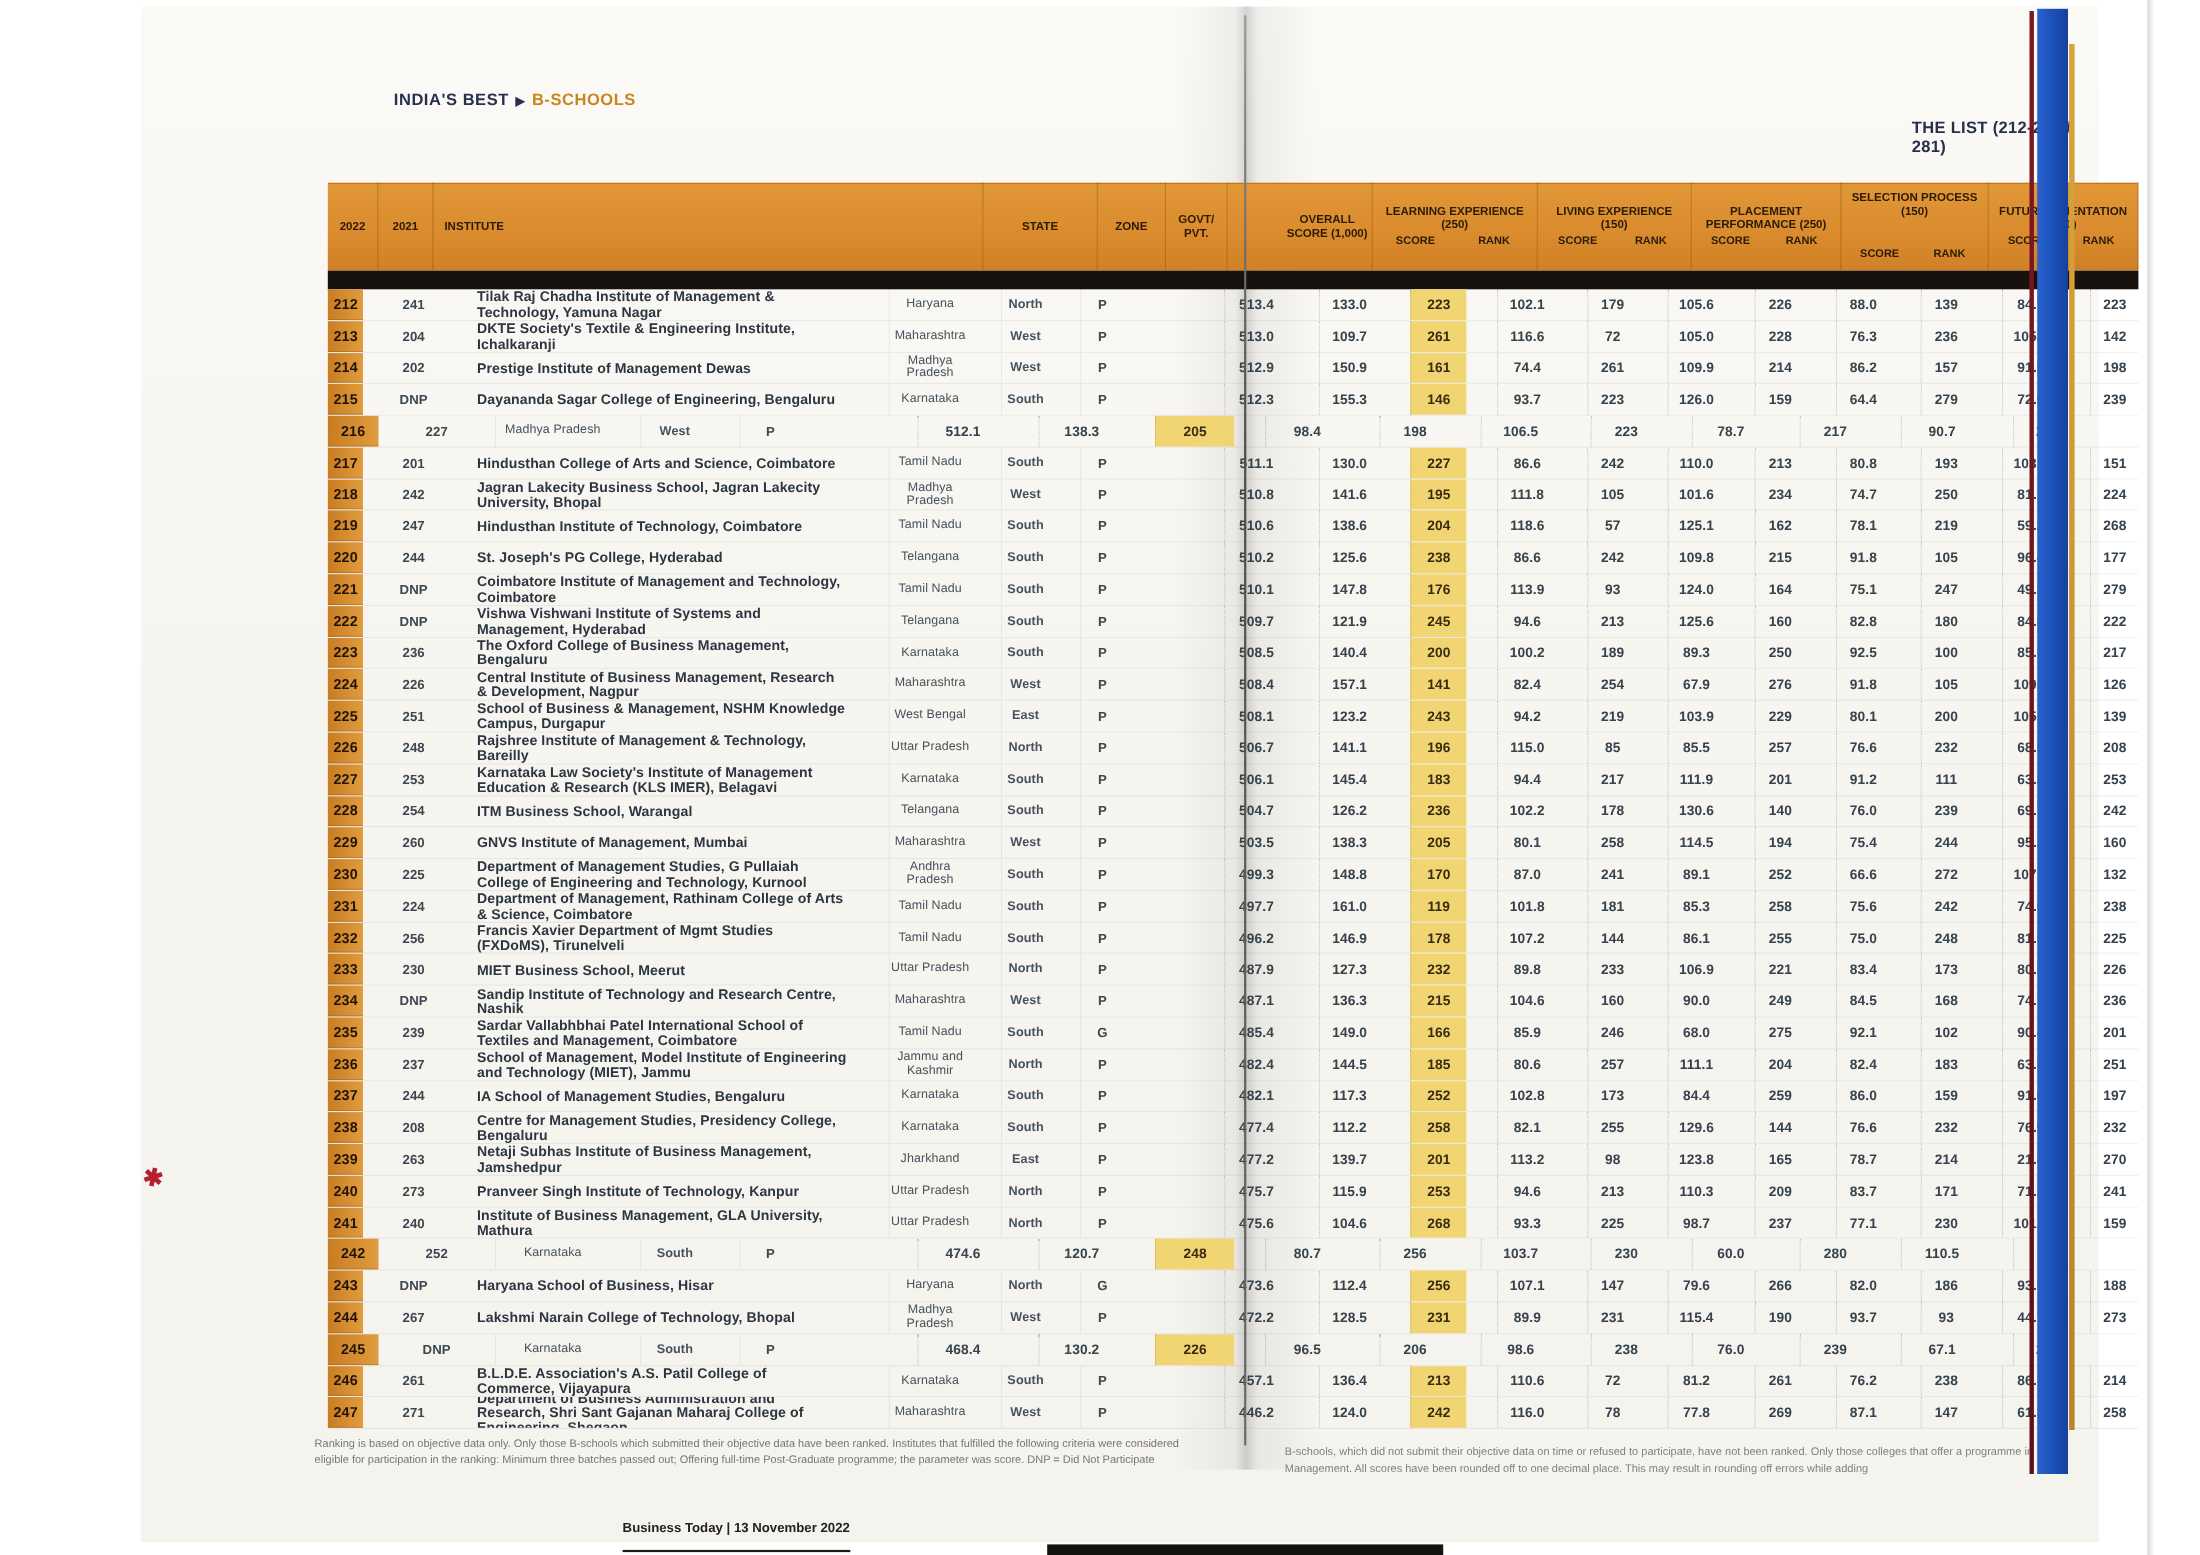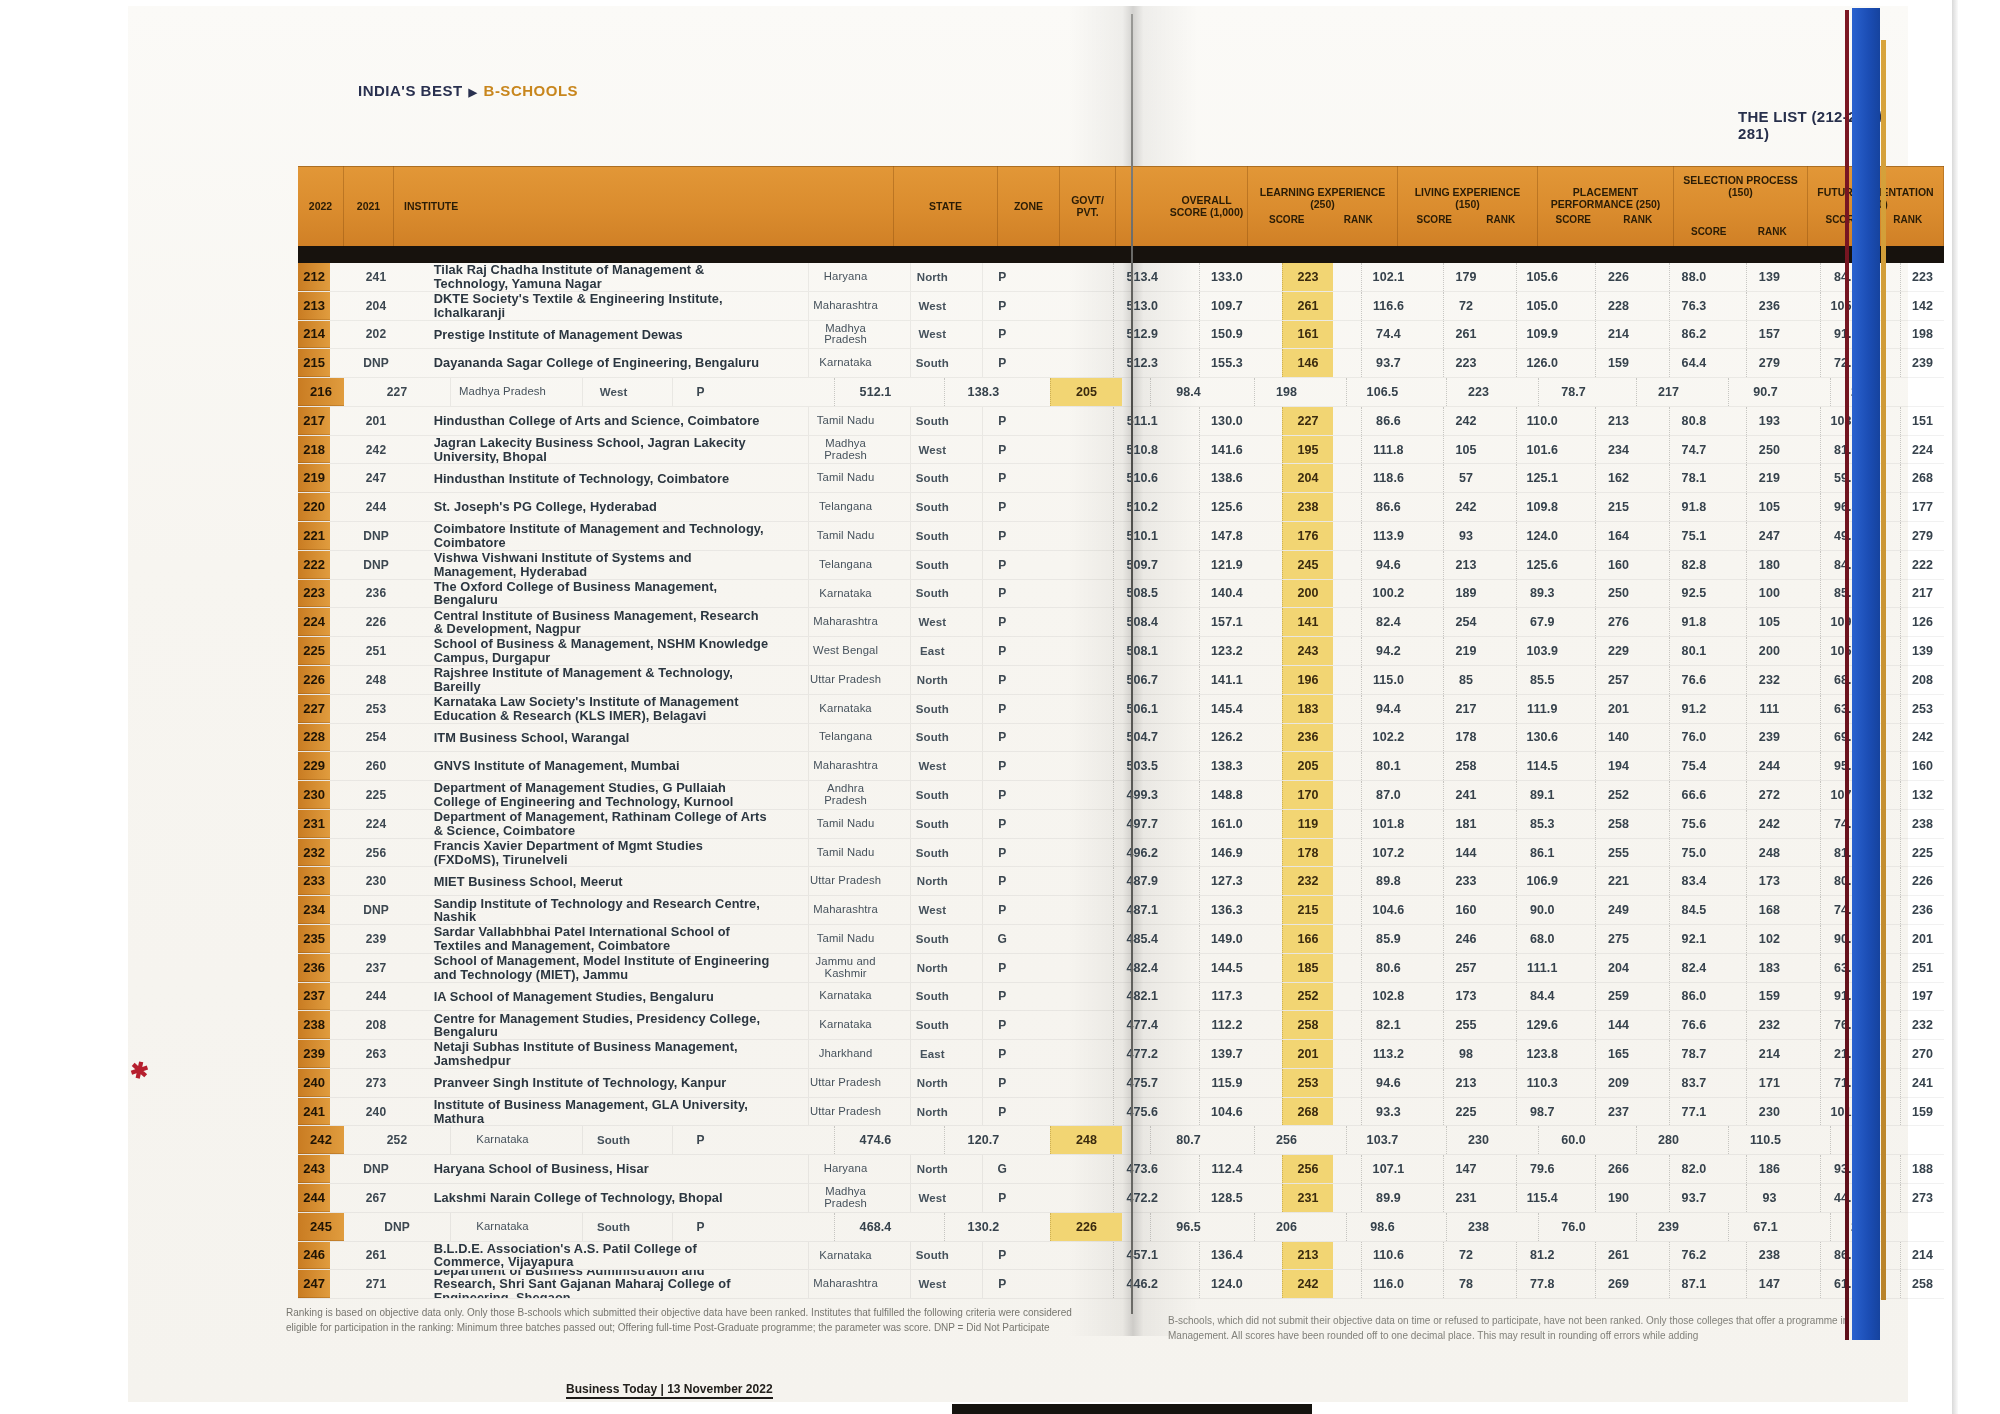--- a/index.html
+++ b/index.html
@@ -59,21 +59,21 @@
   .csr{width:64px;}
   .cfs{width:74px;}
   .cfr{width:62px;}
   
   .w22{width:46px;}.w21{width:50px;}.winst{width:500px;}.wstate{width:104px;}.wzone{width:62px;}
   .wgovt{width:56px;}.wgap{width:50px;}.wov{width:82px;}
   .wlearn{width:150px;}.wliv{width:140px;align-items:center;}.wplace{width:136px;}.wsel{width:134px;gap:24px;}.wfut{width:136px;}
   
   .foot-left{position:absolute;left:158px;top:1300px;width:800px;font-size:10px;color:#77766f;line-height:1.45;}
   .foot-right{position:absolute;left:1040px;top:1308px;width:700px;font-size:10px;color:#81807a;line-height:1.45;}
-  .magfooter{position:absolute;left:438px;top:1376px;font-size:12px;font-weight:bold;color:#23211d;border-bottom:2px solid #1c1a17;padding-bottom:1px;}
+  .magfooter{position:absolute;left:438px;top:1376px;font-size:12px;font-weight:bold;color:#23211d;border-bottom:2px solid #1c1a17;padding-bottom:13px;}
   .botbar{position:absolute;left:952px;top:1404px;width:360px;height:10px;background:#15130f;}
   
   .stripe-red{position:absolute;left:1845px;top:10px;width:4px;height:1330px;background:linear-gradient(#7c1723,#5d0f1a);}
   .stripe-blue{position:absolute;left:1852px;top:8px;width:28px;height:1332px;background:linear-gradient(90deg,#2a62cf,#1b4db4 60%,#16439e);}
   .stripe-gold{position:absolute;left:1881px;top:40px;width:5px;height:1260px;background:linear-gradient(#d8a43c,#b9832a);}
   .edge-right{position:absolute;left:1952px;top:0;width:6px;height:1414px;background:linear-gradient(90deg,rgba(0,0,0,.15),rgba(0,0,0,.02));}
   .pointer-mark{position:absolute;left:130px;top:1058px;font-size:22px;color:#b61f2e;transform:rotate(12deg);font-weight:bold;}
 </style>
 </head>
 <body>

